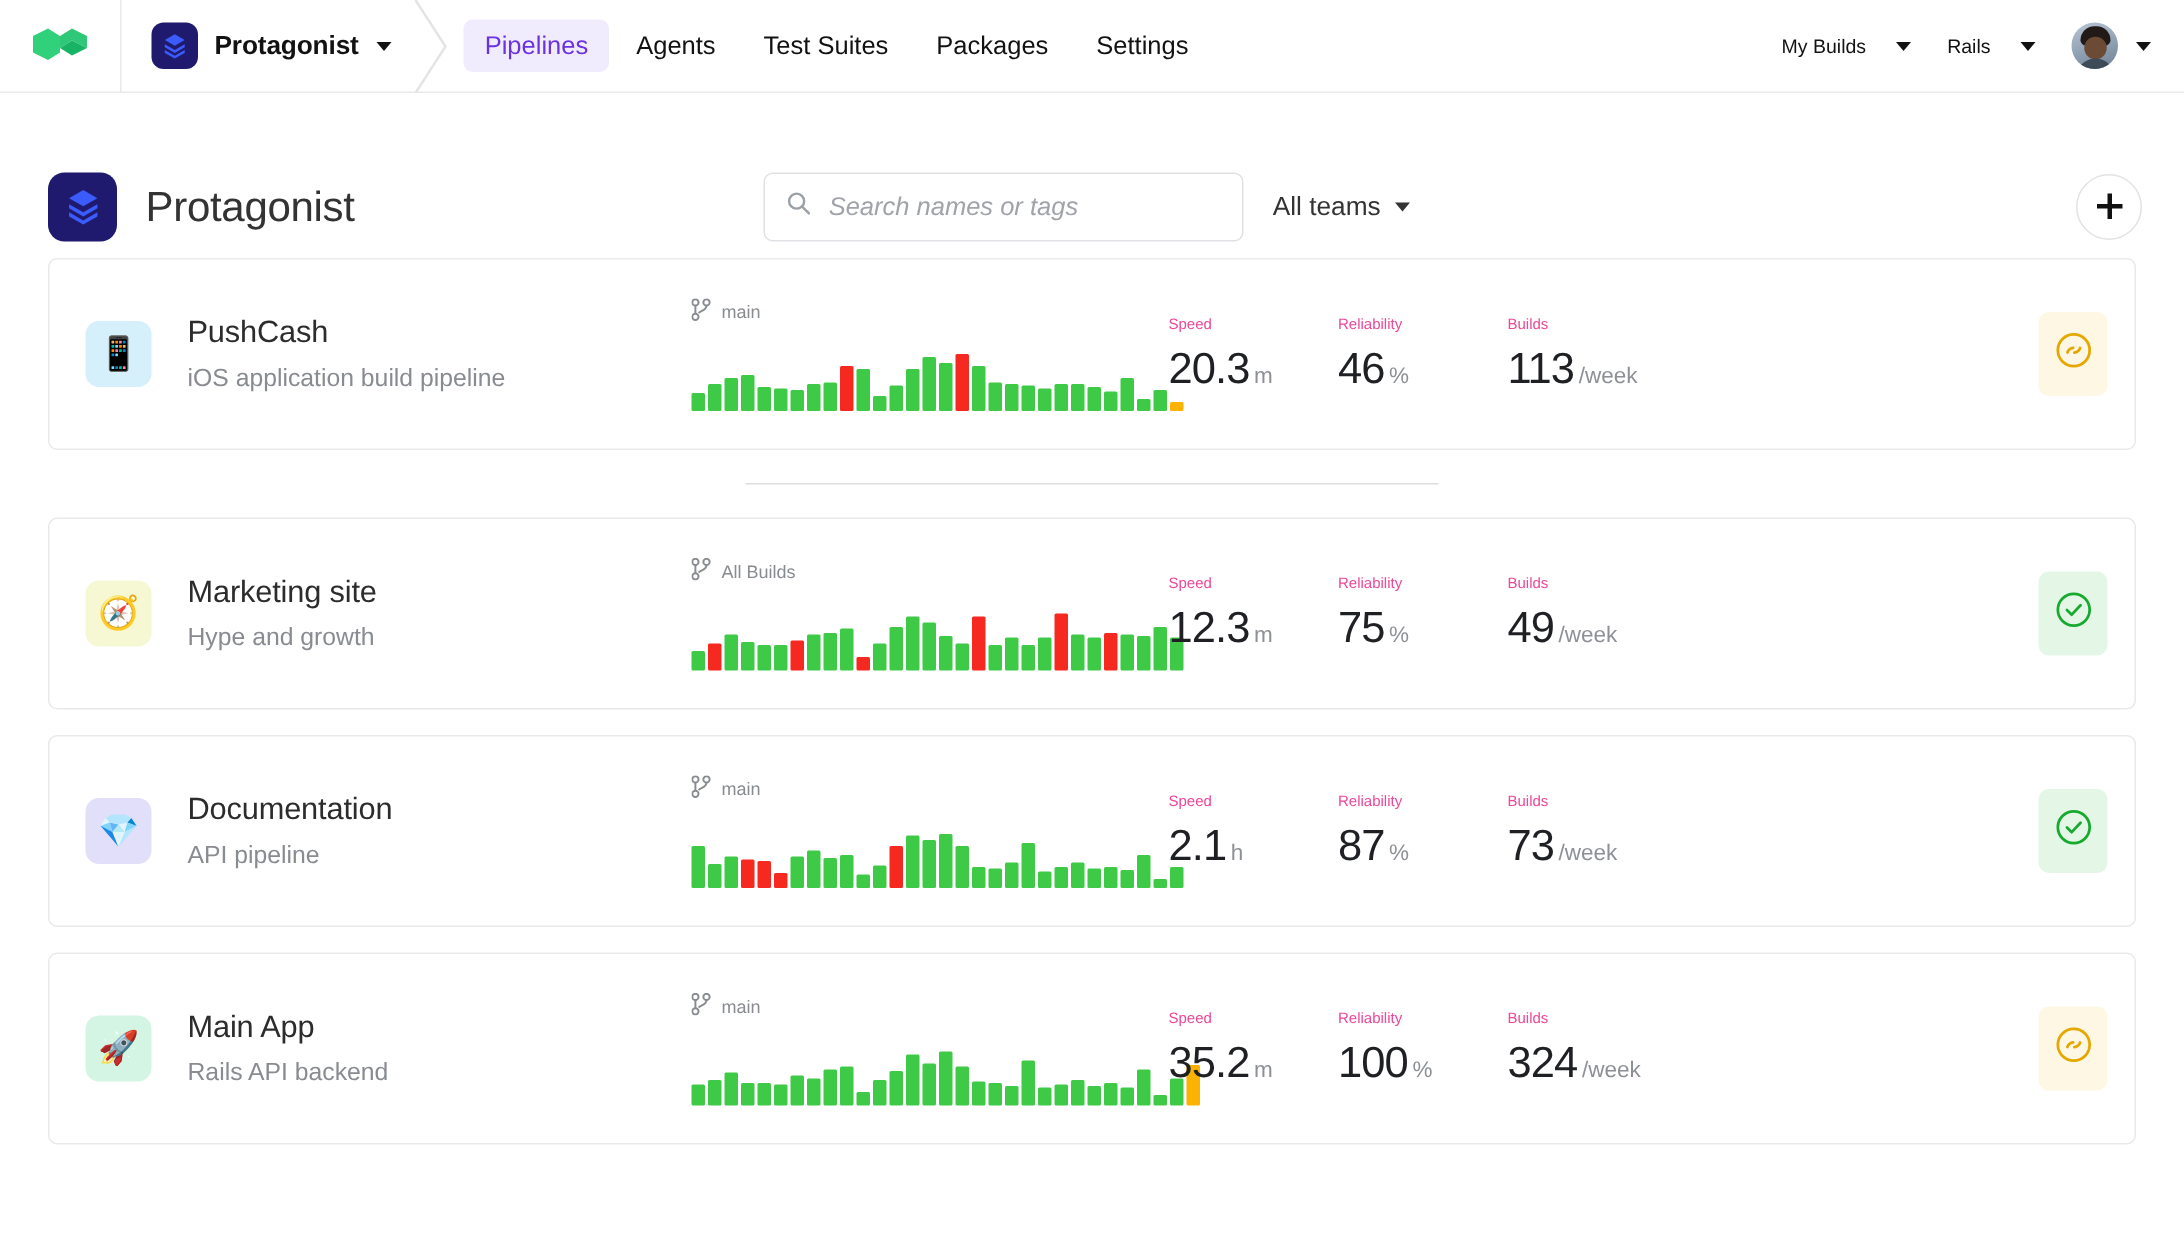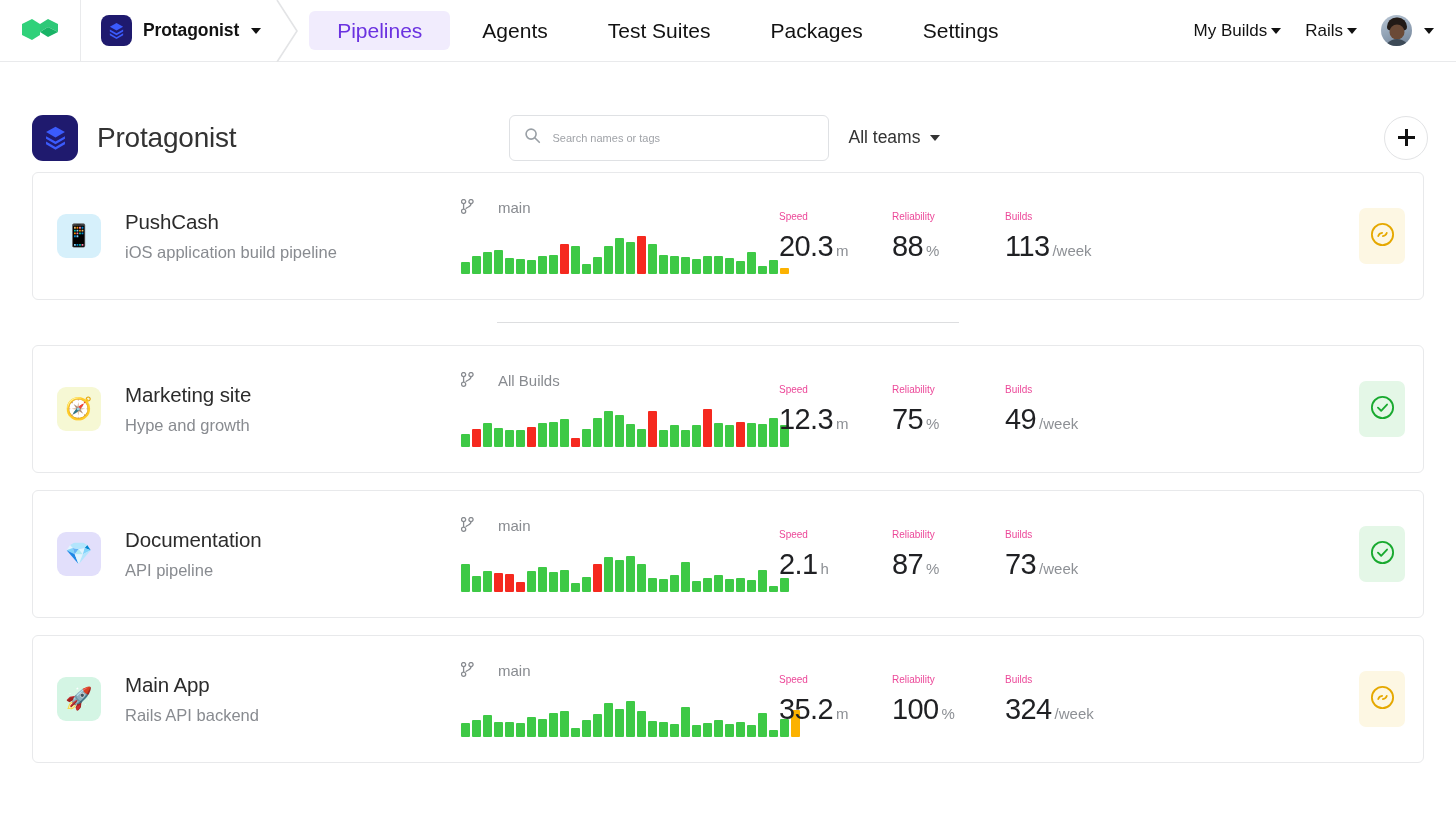--- a/index.html
+++ b/index.html
@@ -47,33 +47,33 @@
     border-right: 5px solid transparent;
     border-top: 6px solid #111;
     display: inline-block;
     margin-left: 1px;
   }
   .chev-sep { width: 26px; height: 62px; position: relative; flex: none; }
   .chev-sep svg { position: absolute; left: -4px; top: 0; }
 
   .nav-tabs { display: flex; align-items: center; gap: 4px; margin-left: 4px; }
   .nav-tab {
-    font-size: 21px; color: #121212; font-weight: 400;
-    padding: 9px 28px; border-radius: 6px; line-height: 1;
+    font-size: 17px; color: #121212; font-weight: 400;
+    padding: 9px 14px; border-radius: 6px; line-height: 1;
     cursor: pointer; white-space: nowrap;
   }
   .nav-tab.active { color: #6b32e0; background: #f1ecfd; font-weight: 400; }
 
   .nav-right {
     margin-left: auto; display: flex; align-items: center;
     gap: 0px; padding-right: 16px;
   }
   .nav-right-item {
-    display: flex; align-items: center; gap: 3px;
-    font-size: 17px; color: #121212; padding: 8px 12px; cursor: pointer;
+    display: flex; align-items: center; gap: 19px;
+    font-size: 13px; color: #121212; padding: 8px 12px; cursor: pointer;
     white-space: nowrap;
   }
   .avatar-wrap { display:flex; align-items:center; gap: 11px; padding: 8px 6px 8px 12px; cursor:pointer;}
   .avatar {
     width: 31px; height: 31px; border-radius: 50%;
     background: linear-gradient(160deg,#b9c6d4 0%, #8fa0b3 55%, #6e7f93 100%);
     position: relative; overflow: hidden; flex: none;
   }
   .avatar .face {
     position: absolute; left: 50%; top: 54%;
@@ -110,23 +110,23 @@
     margin-left: 19px; letter-spacing: -0.2px; white-space: nowrap;
   }
   .search-box {
     margin-left: 273px;
     width: 320px; height: 46px;
     border: 1px solid #dfe1e4; border-radius: 6px;
     display: flex; align-items: center; gap: 11px;
     padding: 0 14px; background: #fff; flex: none;
   }
   .search-input {
-    border: none; outline: none; font-size: 11px;
+    border: none; outline: none; font-size: 17px;
     font-family: "Liberation Sans", sans-serif;
-    color: #333; width: 100%; background: transparent;
+    color: #333; width: 100%; background: transparent; font-style: italic;
   }
   .search-input::placeholder { color: #a0a3a8; }
   .teams-filter {
     margin-left: 19px;
     display: flex; align-items: center; gap: 10px;
     font-size: 17.5px; color: #333; cursor: pointer; white-space: nowrap;
   }
   .teams-caret {
     width: 0; height: 0;
     border-left: 5px solid transparent;
@@ -170,22 +170,22 @@
   .pipe-name {
     font-size: 20.5px; color: #2c2c2c; font-weight: 400;
     letter-spacing: -0.1px; line-height: 1.25;
   }
   .pipe-desc {
     font-size: 16.5px; color: #888b90; margin-top: 8px; line-height: 1.2;
   }
 
   .chart-col { width: 290px; flex: none; margin-left: 6px; }
   .branch-row {
-    display: flex; align-items: center; gap: 24px;
-    font-size: 15px; color: #888b90; margin-bottom: 11px; height: 18px;
+    display: flex; align-items: center; gap: 7px;
+    font-size: 12px; color: #888b90; margin-bottom: 11px; height: 18px;
   }
   .bars {
     display: flex; align-items: flex-end; gap: 2px;
     height: 46px; width: 288px;
   }
   .bar { width: 9px; border-radius: 1px; flex: none; }
 
   .stats { display: flex; margin-left: 28px; flex: none; }
   .stat { width: 113px; }
   .stat.builds { width: 120px; }
@@ -364,21 +364,21 @@
       <div class="stat">
         <div class="stat-label">Speed</div>
         <div class="stat-value-row">
           <span class="stat-value">20.3</span>
           <span class="stat-unit">m</span>
         </div>
       </div>
       <div class="stat">
         <div class="stat-label">Reliability</div>
         <div class="stat-value-row">
-          <span class="stat-value">88</span>
+          <span class="stat-value">46</span>
           <span class="stat-unit">%</span>
         </div>
       </div>
       <div class="stat builds">
         <div class="stat-label">Builds</div>
         <div class="stat-value-row">
           <span class="stat-value">113</span>
           <span class="stat-unit">/week</span>
         </div>
       </div>

